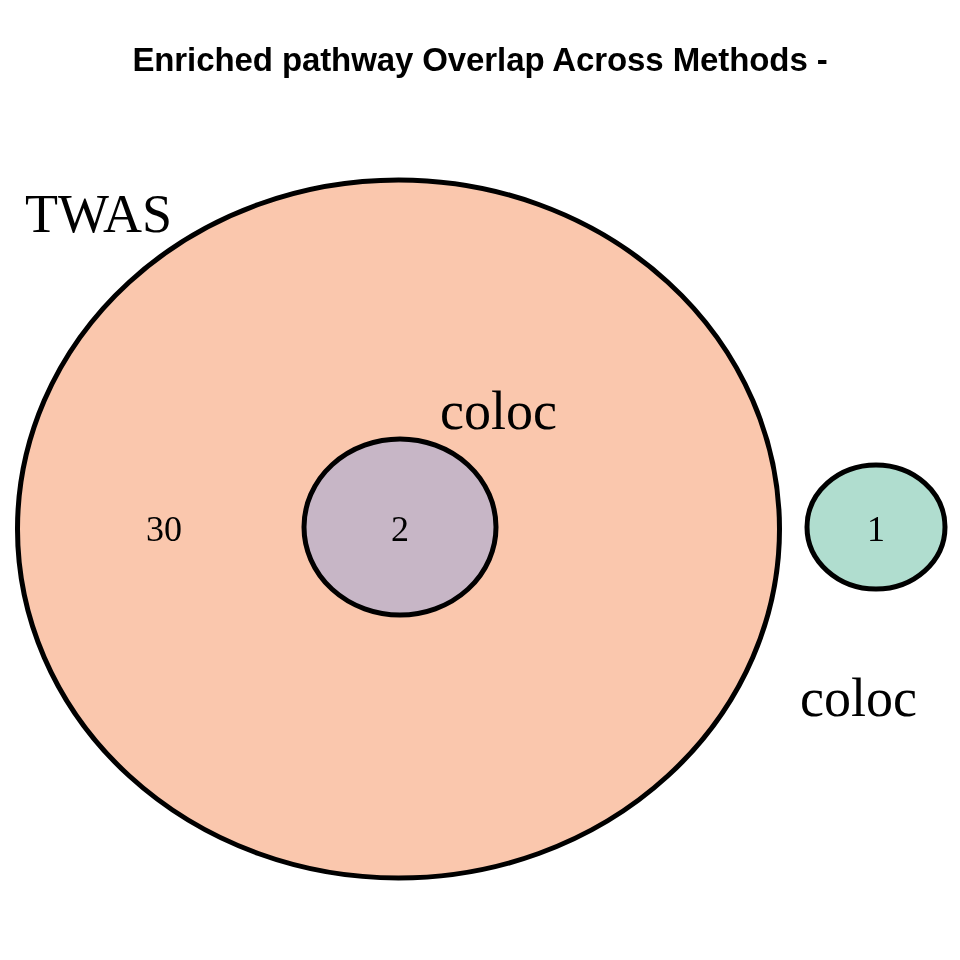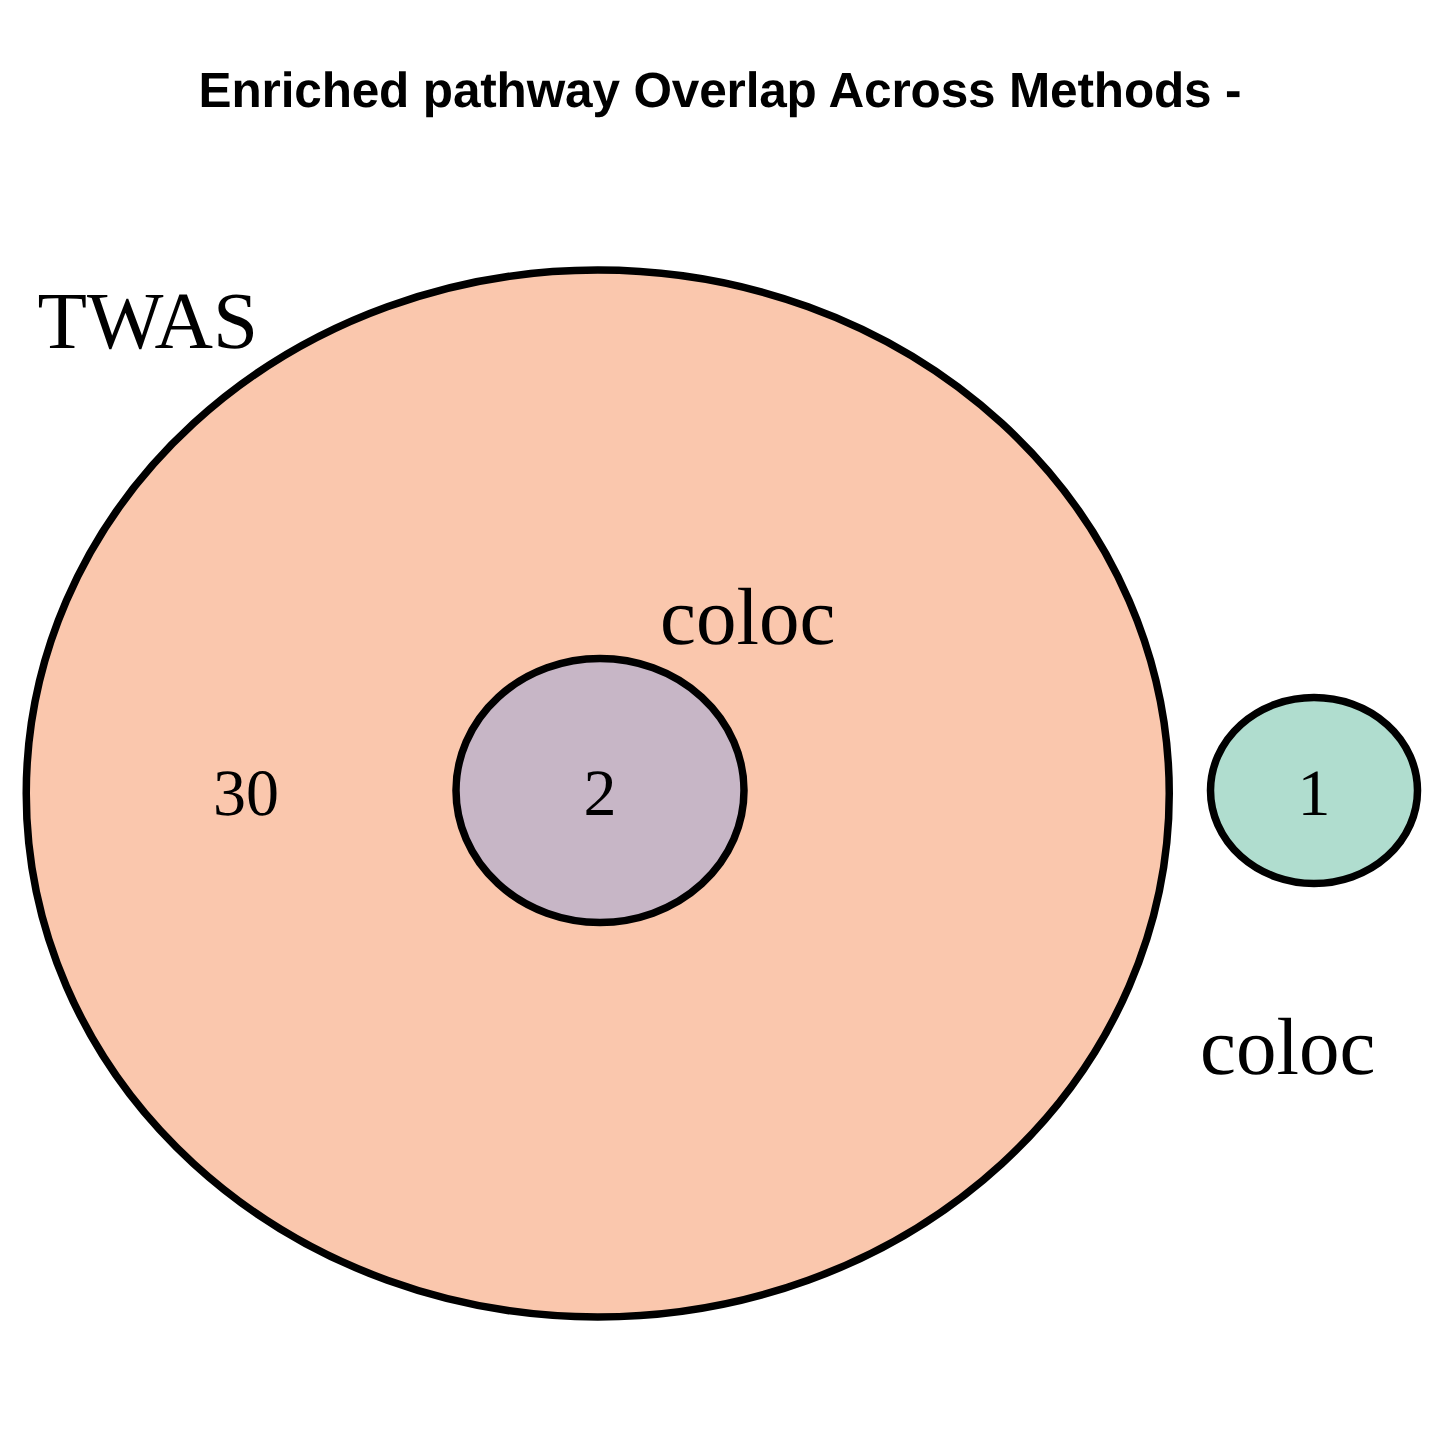--- a/index.html
+++ b/index.html
@@ -52,21 +52,21 @@
     position: absolute;
     font-family: "Liberation Serif", serif;
     color: #000000;
     white-space: nowrap;
     line-height: 1;
   }
   .set-label {
     font-size: 54px;
   }
   .count-label {
-    font-size: 44px;
+    font-size: 36px;
     text-align: center;
   }
   .centered {
     transform: translate(-50%, -50%);
   }
 </style>
 </head>
 <body>
 
 <div id="figure" style="background: rgb(255, 255, 255);">

